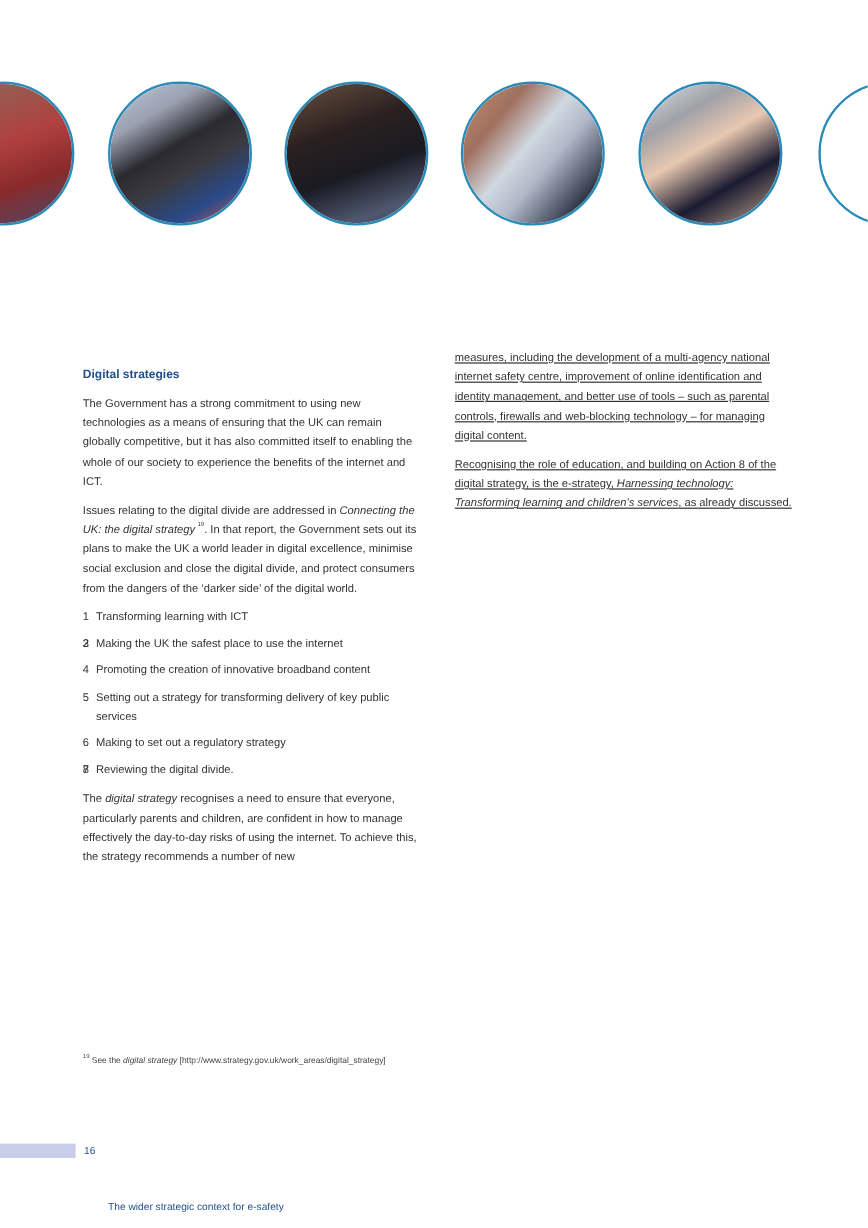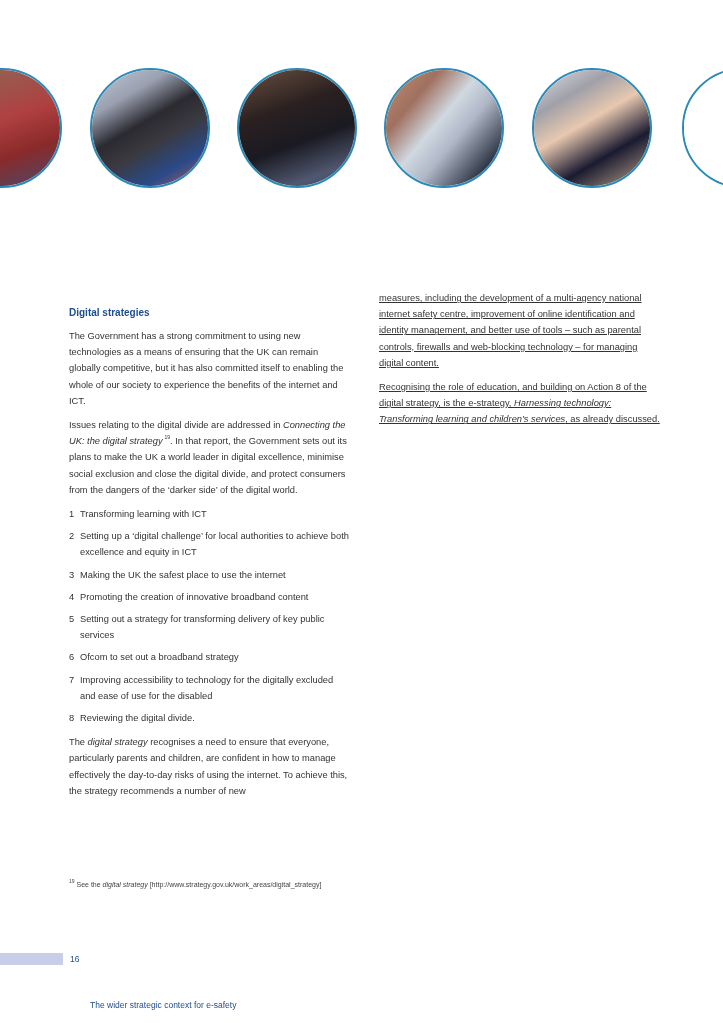--- a/index.html
+++ b/index.html
@@ -48,26 +48,26 @@
       <div class="scene" style="background: rgb(255, 255, 255);"></div>
     </div>
 </div>
 
 <div class="col col-left">
   <div class="heading">Digital strategies</div>
   <p>The Government has a strong commitment to using new technologies as a means of ensuring that the UK can remain globally competitive, but it has also committed itself to enabling the whole of our society to experience the benefits of the internet and ICT.</p>
   <p><span>Issues relating to the digital divide are addressed in </span><em>Connecting the UK: the digital strategy</em><sup>19</sup><span>. In that report, the Government sets out its plans to make the UK a world leader in digital excellence, minimise social exclusion and close the digital divide, and protect consumers from the dangers of the ‘darker side’ of the digital world.</span></p>
   <ul class="list">
     <li><span class="num">1</span><span>Transforming learning with ICT</span></li>
-    <li><span class="num">2</span><span>Setting up a ‘digital challenge’ for local authorities to achieve both excellence and equity in ICT</span></li>
+    <li><span class="num">2</span></li>
     <li><span class="num">3</span><span>Making the UK the safest place to use the internet</span></li>
     <li><span class="num">4</span><span>Promoting the creation of innovative broadband content</span></li>
     <li><span class="num">5</span><span>Setting out a strategy for transforming delivery of key public services</span></li>
-    <li><span class="num">6</span><span>Ofcom to set out a broadband strategy</span></li>
-    <li><span class="num">7</span><span>Improving accessibility to technology for the digitally excluded and ease of use for the disabled</span></li>
+    <li><span class="num">6</span><span>Making to set out a regulatory strategy</span></li>
+    <li><span class="num">7</span></li>
     <li><span class="num">8</span><span>Reviewing the digital divide.</span></li>
   </ul>
   <p><span>The </span><em>digital strategy</em><span> recognises a need to ensure that everyone, particularly parents and children, are confident in how to manage effectively the day-to-day risks of using the internet. To achieve this, the strategy recommends a number of new</span></p>
 </div>
 
 <div class="col col-right">
   <p>measures, including the development of a multi-agency national internet safety centre, improvement of online identification and identity management, and better use of tools – such as parental controls, firewalls and web-blocking technology – for managing digital content.</p>
   <p><span>Recognising the role of education, and building on Action 8 of the digital strategy, is the e-strategy, </span><em>Harnessing technology: Transforming learning and children’s services</em><span>, as already discussed.</span></p>
 </div>
 

